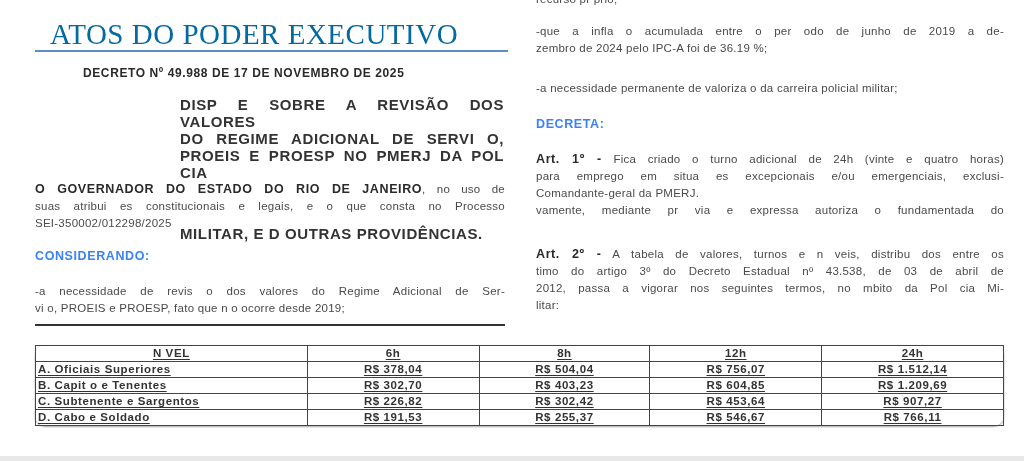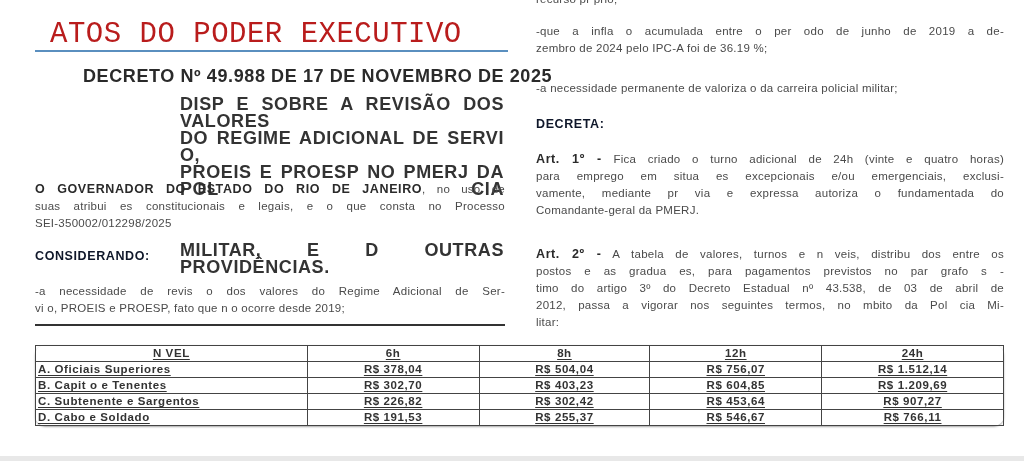--- a/index.html
+++ b/index.html
@@ -3,42 +3,42 @@
   <meta charset="utf-8">
   <style>
     html, body { margin:0; padding:0; }
     body {
       width:1024px; height:461px; overflow:hidden; background:#ffffff;
       position:relative; color:#3a3a3a;
       font-family:"Liberation Sans", sans-serif;
     }
     .abs { position:absolute; }
     .title {
-      left:50px; top:18px; font-family:Liberation Mono, monospace;
-      font-size:29px; color:#b91c1c; letter-spacing:0.5px; white-space:nowrap;
+      left:50px; top:18px; font-family:Liberation Serif, serif;
+      font-size:29px; color:#0369a1; letter-spacing:0.5px; white-space:nowrap;
     }
     .title-rule { left:35px; top:50px; width:473px; height:2px; background:#5a8fbf; }
     .decree-num {
-      left:83px; top:66px; font-size:18px; font-weight:bold; color:#2a2a2a;
+      left:83px; top:66px; font-size:12px; font-weight:bold; color:#2a2a2a;
       letter-spacing:0.6px; white-space:nowrap;
     }
     .ementa {
-      left:180px; top:96px; width:324px; font-size:18px; font-weight:bold;
+      left:180px; top:96px; width:324px; font-size:15px; font-weight:bold;
       color:#333; line-height:17px; letter-spacing:0.6px; text-align:justify;
     }
     .ementa span { display:block; text-align-last:justify; }
     .ementa span.last { text-align-last:left;margin-top:44px; }
     .para {
       font-size:11.5px; line-height:17px; color:#4a4a4a; text-align:justify;
       letter-spacing:0.25px;
     }
     .para .line { display:block; text-align-last:justify; white-space:nowrap; }
     .para .line.last { text-align-last:left; }
     .para b { color:#2a2a2a; }
-    .heading { font-size:12.5px; font-weight:bold; color:#0f172a; letter-spacing:0.6px; }
+    .heading { font-size:12.5px; font-weight:bold; color:#3b82f6; letter-spacing:0.6px; }
     .left-col { left:35px; width:470px; }
     .right-col { left:536px; width:468px; }
     .divider { left:35px; top:324px; width:470px; height:2px; background:#333; }
 
     table.grid {
       position:absolute; left:35px; top:345px; width:969px;
       border-collapse:collapse; font-size:11.5px; font-weight:bold; color:#333;
       letter-spacing:0.6px; box-shadow:0 1px 2px rgba(0,0,0,0.35);border-radius:10px;
     }
     table.grid th, table.grid td {
@@ -90,27 +90,26 @@
 
 <div class="abs para right-col" style="top:80px;">
   <span class="line last">-a necessidade permanente de valoriza  o da carreira policial militar;</span>
 </div>
 
 <div class="abs heading" style="left:536px; top:117px;">DECRETA:</div>
 
 <div class="abs para right-col" style="top:151px;">
   <span class="line"><b class="heading">Art. 1º -</b> <span>Fica criado o turno adicional de 24h (vinte e quatro horas)</span></span>
   <span class="line">para emprego em situa  es excepcionais e/ou emergenciais, exclusi-</span>
+  <span class="line last">Comandante-geral da PMERJ.</span>
   <span class="line">vamente, mediante pr via e expressa autoriza  o fundamentada do</span>
-  <span class="line last">Comandante-geral da PMERJ.</span>
 </div>
 
 <div class="abs para right-col" style="top:238px;margin-top:8px;">
   <span class="line"><b class="heading">Art. 2º -</b> <span>A tabela de valores, turnos e n veis, distribu dos entre os</span></span>
-  <span class="line">postos e as gradua  es, para pagamentos previstos no par grafo s -</span>
   <span class="line">timo do artigo 3º do Decreto Estadual nº 43.538, de 03 de abril de</span>
   <span class="line">2012, passa a vigorar nos seguintes termos, no  mbito da Pol cia Mi-</span>
   <span class="line last">litar:</span>
 </div>
 
 <table class="grid">
   <colgroup>
     <col style="width:272px">
       <col style="width:172px">
       <col style="width:171px">

